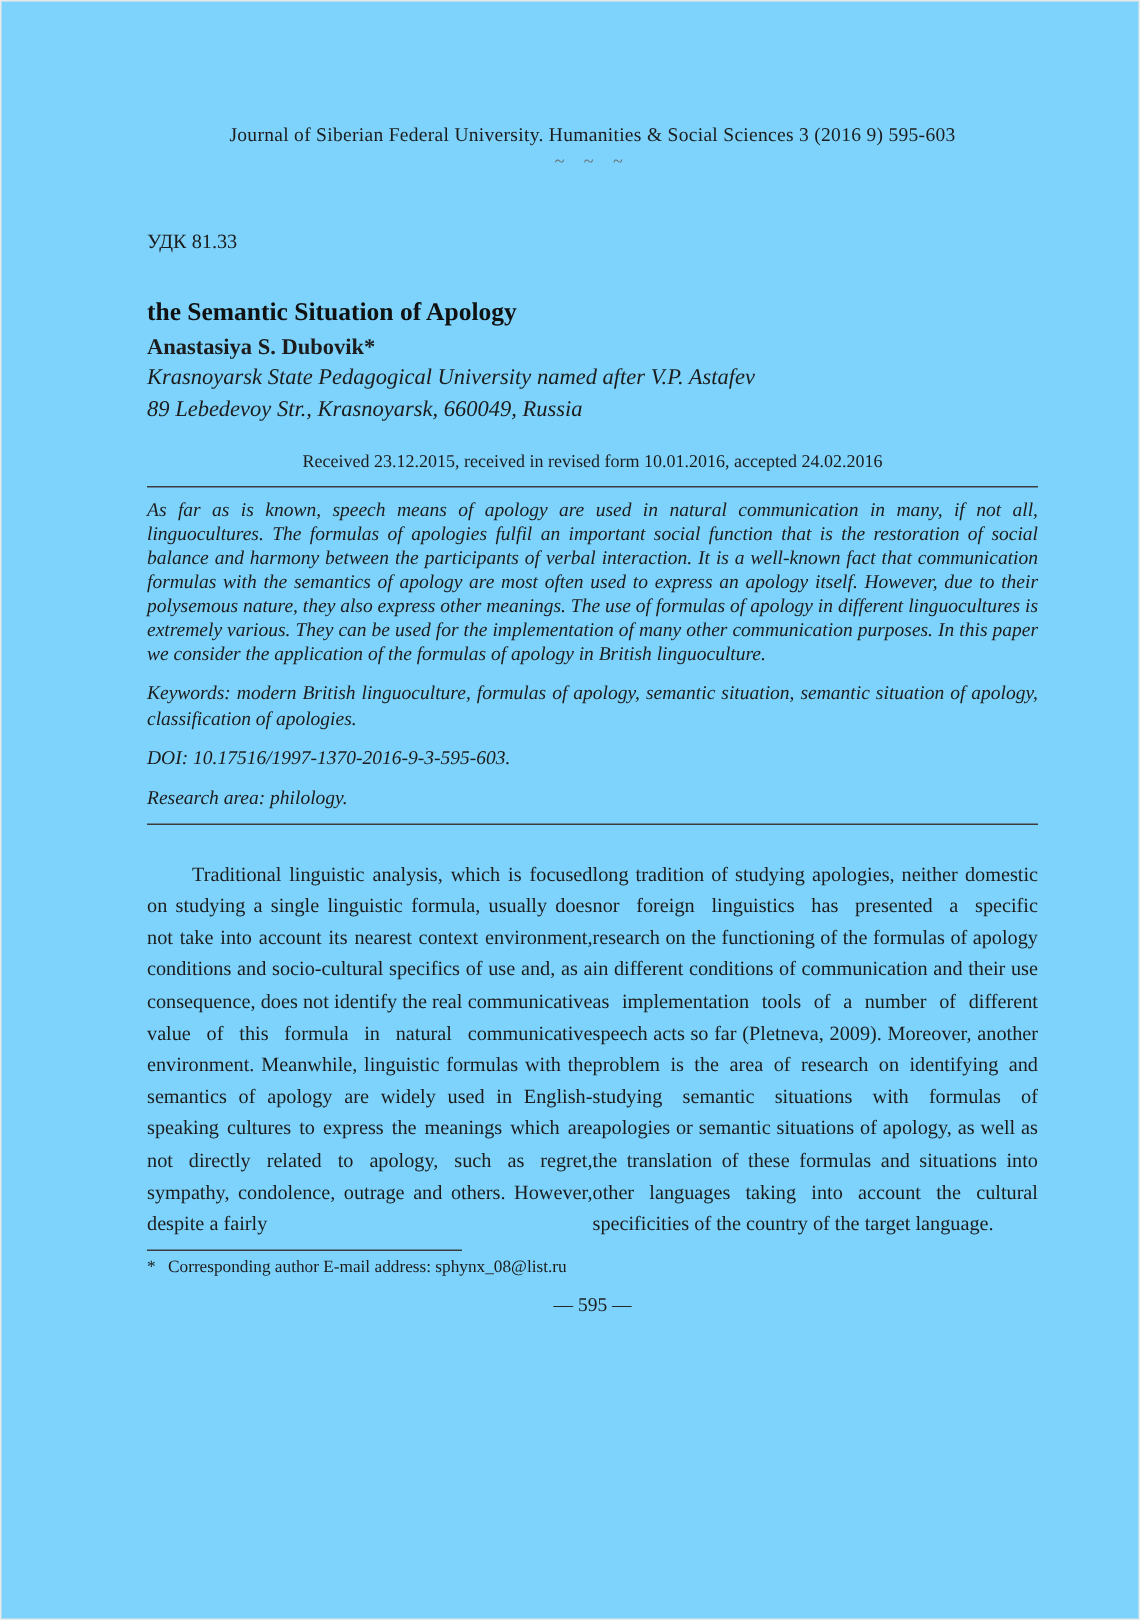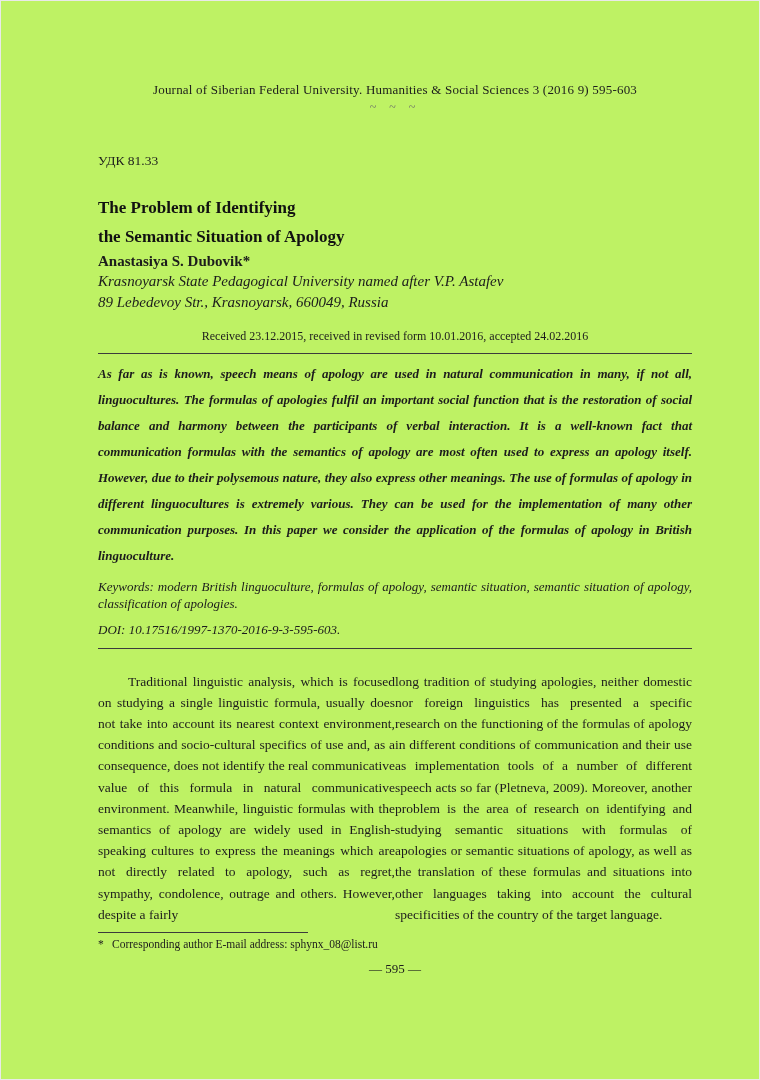--- a/index.html
+++ b/index.html
@@ -9,21 +9,21 @@
     height: 1080px;
     font-family: "Liberation Serif", "DejaVu Serif", serif;
     color: #1c1c1c;
     overflow: hidden;
   }
   .page {
     position: relative;
     width: 760px;
     height: 1080px;
     padding: 82px 68px 0 98px;
-    background: #bef264;
+    background: #7dd3fc;
     outline: 1px solid #e9e9e9;
     outline-offset: -1px;
   }
   .journal-line {
     text-align: center;
     font-size: 13px;
     letter-spacing: 0.2px;
     white-space: nowrap;
   }
   .tilde {
@@ -65,23 +65,22 @@
   .rule {
     border-top: 1px solid #3c3c3c;
     height: 0;
   }
   .rule-top { margin-top: 9px; }
   .rule-bottom { margin-top: 9px; }
   .abstract {
     margin-top: 7px;
     font-style: italic;
     font-size: 13px;
-    line-height: 26px;
+    line-height: 16px;
     text-align: justify;
-    font-weight: bold;
   }
   .keywords, .doi, .research-area {
     font-style: italic;
     font-size: 13px;
     line-height: 17.2px;
     text-align: justify;
     margin-top: 9px;
   }
   .columns {
     margin-top: 22px;
@@ -123,40 +122,40 @@
 <body>
 
 <div class="page">
 
   <div class="journal-line">Journal of Siberian Federal University. Humanities &amp; Social Sciences 3 (2016 9) 595-603</div>
   <div class="tilde">~ ~ ~</div>
 
   <div class="udk">УДК 81.33</div>
 
   <h1 class="title">
-    <div>The Problem of Identifying</div>
     <div>the Semantic Situation of Apology</div>
   </h1>
 
   <div class="author-block">
     <div class="author-name">Anastasiya S. Dubovik*</div>
     <div class="affiliation">Krasnoyarsk State Pedagogical University named after V.P. Astafev</div>
     <div class="affiliation">89 Lebedevoy Str., Krasnoyarsk, 660049, Russia</div>
   </div>
 
   <div class="received-line">Received 23.12.2015, received in revised form 10.01.2016, accepted 24.02.2016</div>
 
   <div class="rule rule-top"></div>
 
   <div class="abstract">As far as is known, speech means of apology are used in natural communication in many, if not all, linguocultures. The formulas of apologies fulfil an important social function that is the restoration of social balance and harmony between the participants of verbal interaction. It is a well-known fact that communication formulas with the semantics of apology are most often used to express an apology itself. However, due to their polysemous nature, they also express other meanings. The use of formulas of apology in different linguocultures is extremely various. They can be used for the implementation of many other communication purposes. In this paper we consider the application of the formulas of apology in British linguoculture.</div>
 
   <div class="keywords">Keywords: modern British linguoculture, formulas of apology, semantic situation, semantic situation of apology, classification of apologies.</div>
 
   <div class="doi">DOI: 10.17516/1997-1370-2016-9-3-595-603.</div>
 
+  <div class="research-area">Research area: philology.</div>
 
   <div class="rule rule-bottom"></div>
 
   <div class="columns">
     <div class="column column-left">Traditional linguistic analysis, which is focused on studying a single linguistic formula, usually does not take into account its nearest context environment, conditions and socio-cultural specifics of use and, as a consequence, does not identify the real communicative value of this formula in natural communicative environment. Meanwhile, linguistic formulas with the semantics of apology are widely used in English-speaking cultures to express the meanings which are not directly related to apology, such as regret, sympathy, condolence, outrage and others. However, despite a fairly</div>
     <div class="column column-right">long tradition of studying apologies, neither domestic nor foreign linguistics has presented a specific research on the functioning of the formulas of apology in different conditions of communication and their use as implementation tools of a number of different speech acts so far (Pletneva, 2009). Moreover, another problem is the area of research on identifying and studying semantic situations with formulas of apologies or semantic situations of apology, as well as the translation of these formulas and situations into other languages taking into account the cultural specificities of the country of the target language.</div>
   </div>
 
   <div class="footnotes">
     <div class="footnote-rule"></div>

